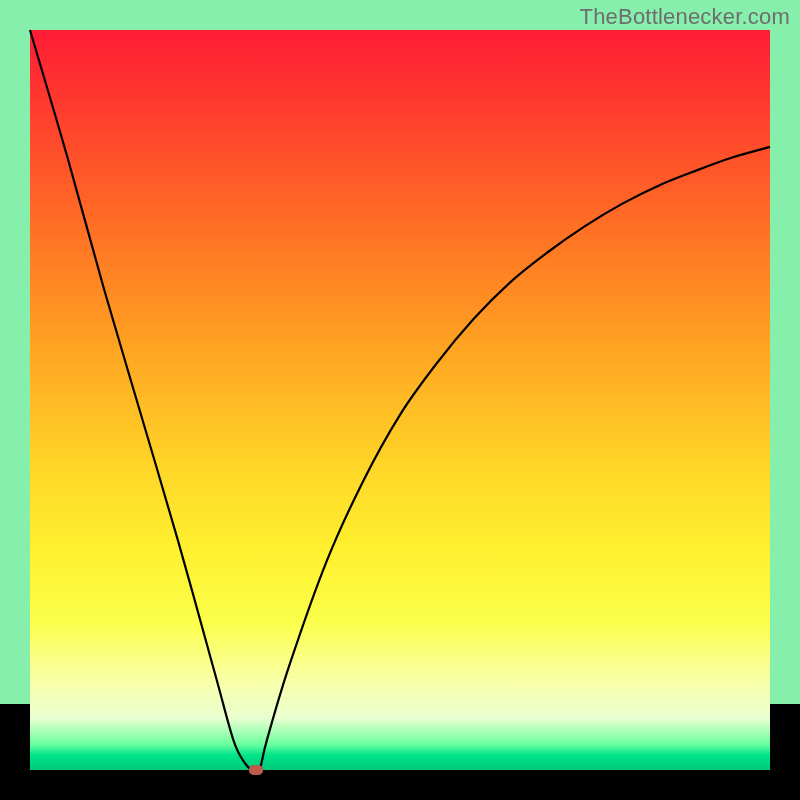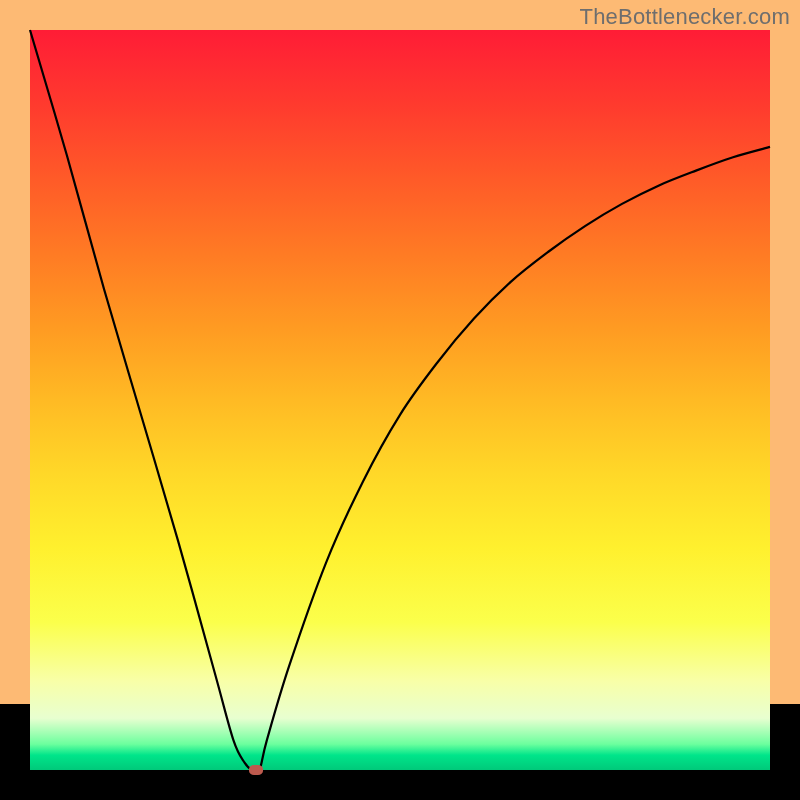--- a/index.html
+++ b/index.html
@@ -8,21 +8,21 @@
     width: 800px;
     height: 800px;
     background: #000;
     font-family: Arial, Helvetica, sans-serif;
     overflow: hidden;
   }
   .frame {
     position: absolute;
     left: 0; top: 0;
     width: 800px; height: 704px;
-    background: #fdba74;
+    background: #86efac;
   }
   .plot {
     position: absolute;
     left: 30px;
     top: 30px;
     width: 740px;
     height: 740px;
     background: linear-gradient(to bottom,
       #ff1c36 0%,
       #ff3a2e 10%,

